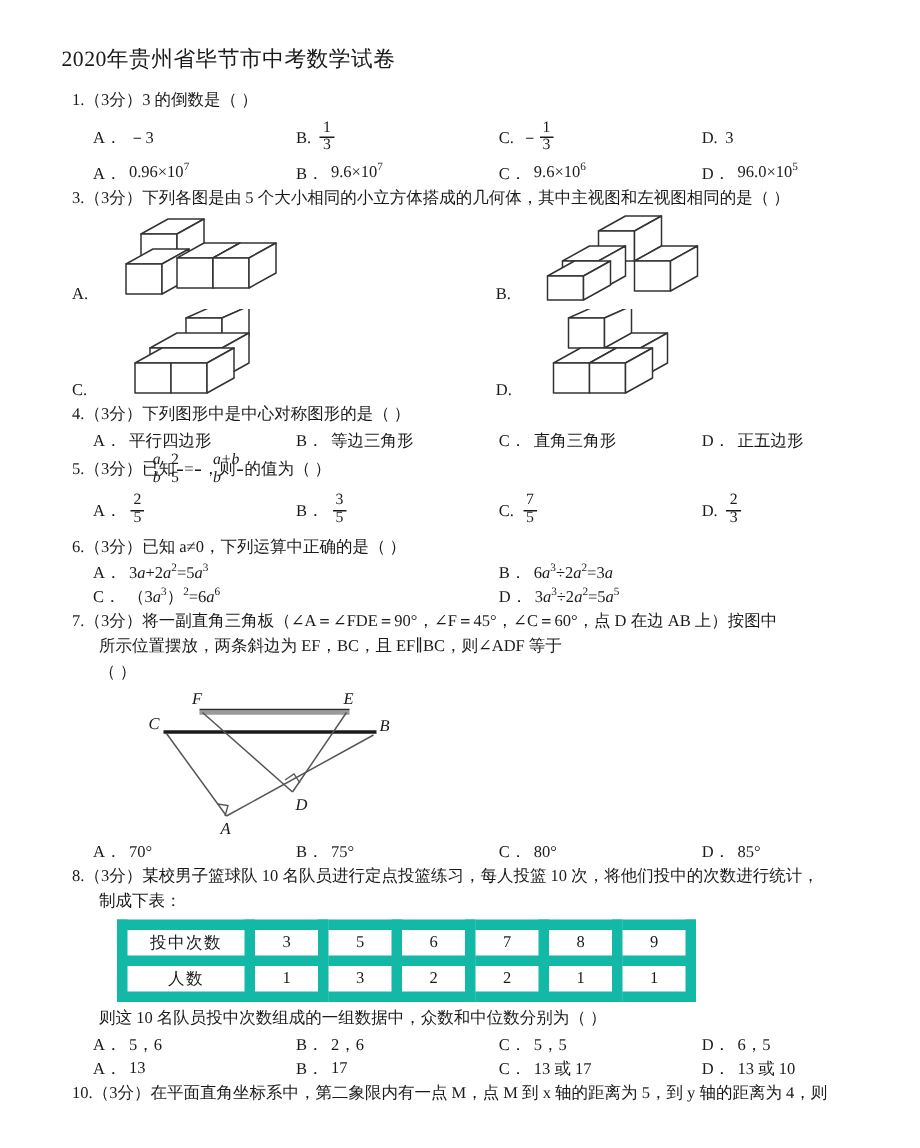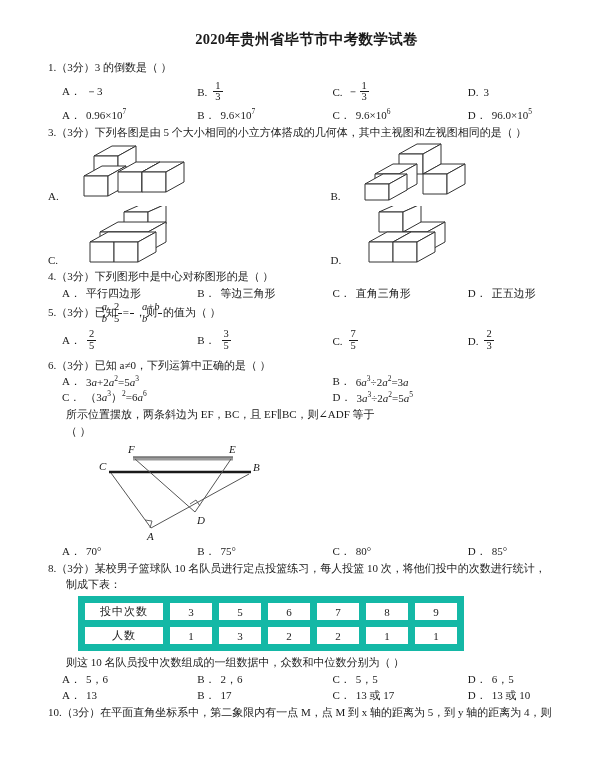--- a/index.html
+++ b/index.html
@@ -19,25 +19,26 @@
     position: relative;
     width: 613px;
     height: 765px;
     background: #fff;
     box-sizing: border-box;
     padding: 0;
   }
 
   
   .doc-title {
-    text-align: center;
+    text-align: left;
     font-size: 14.5px;
-    font-weight: bold;
+    font-weight: normal;
     letter-spacing: 0.3px;
     margin: 30px 0 10px 0;
+    padding-left: 41px;
   }
 
   
   .section-head {
     font-size: 11.5px;
     font-weight: bold;
     margin: 0 0 2px 48px;
     letter-spacing: 0.2px;
   }
 
@@ -383,20 +384,23 @@
         <span class="opt-label">C．</span>
         <span>（3<i>a</i><sup>3</sup>）<sup>2</sup>=6<i>a</i><sup>6</sup></span>
       </div>
     <div class="opt w50">
         <span class="opt-label">D．</span>
         <span>3<i>a</i><sup>3</sup>÷2<i>a</i><sup>2</sup>=5<i>a</i><sup>5</sup></span>
       </div>
   </div>
 
   <div class="q">
+    <span class="q-stem">
+      <span>7.</span><span>（3分）</span><span>将一副直角三角板（∠A＝∠FDE＝90°，∠F＝45°，∠C＝60°，点 D 在边 AB 上）按图中</span>
+    </span>
     <span class="q-cont">所示位置摆放，两条斜边为 EF，BC，且 EF∥BC，则∠ADF 等于</span>
     <span class="q-cont">（      ）</span>
   </div>
 
   <div class="geo-wrap">
     <svg width="185" height="100" viewBox="0 0 185 100">
 
       <line x1="38" y1="17" x2="138" y2="17" stroke="#9a9a9a" stroke-width="3"></line>
       <line x1="38" y1="15" x2="138" y2="15" stroke="#2b2b2b" stroke-width="1.1"></line>
 

